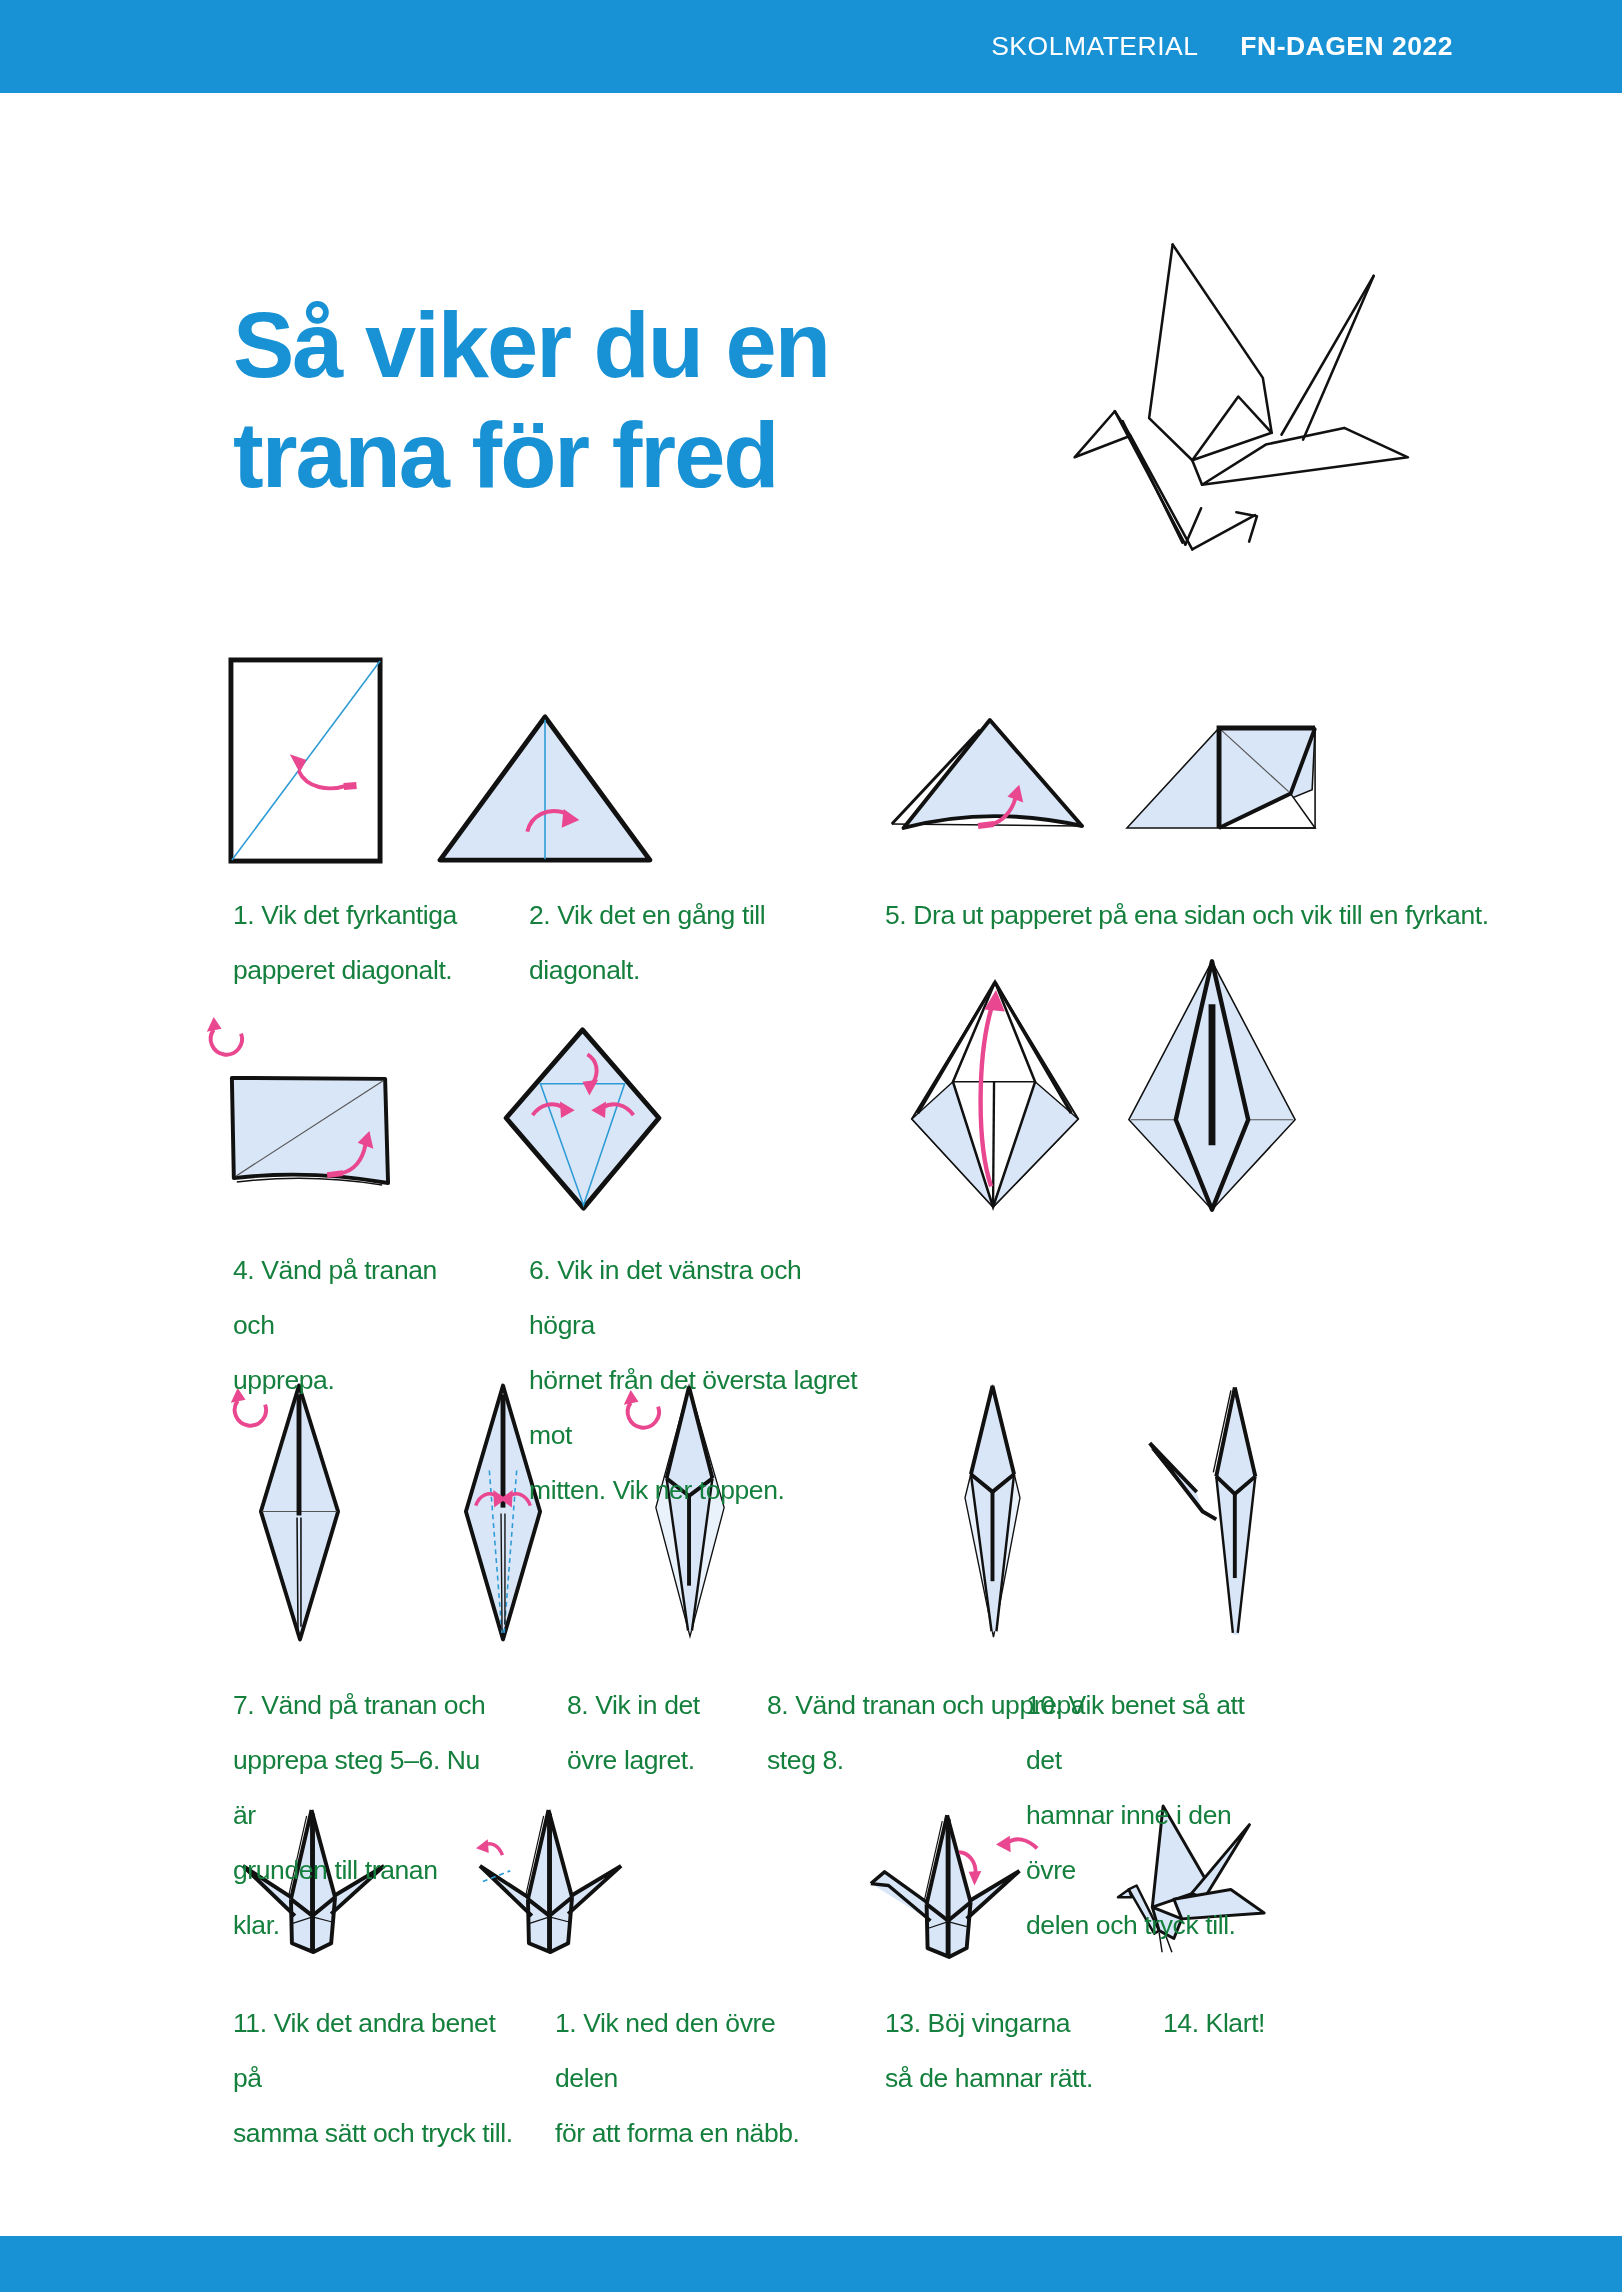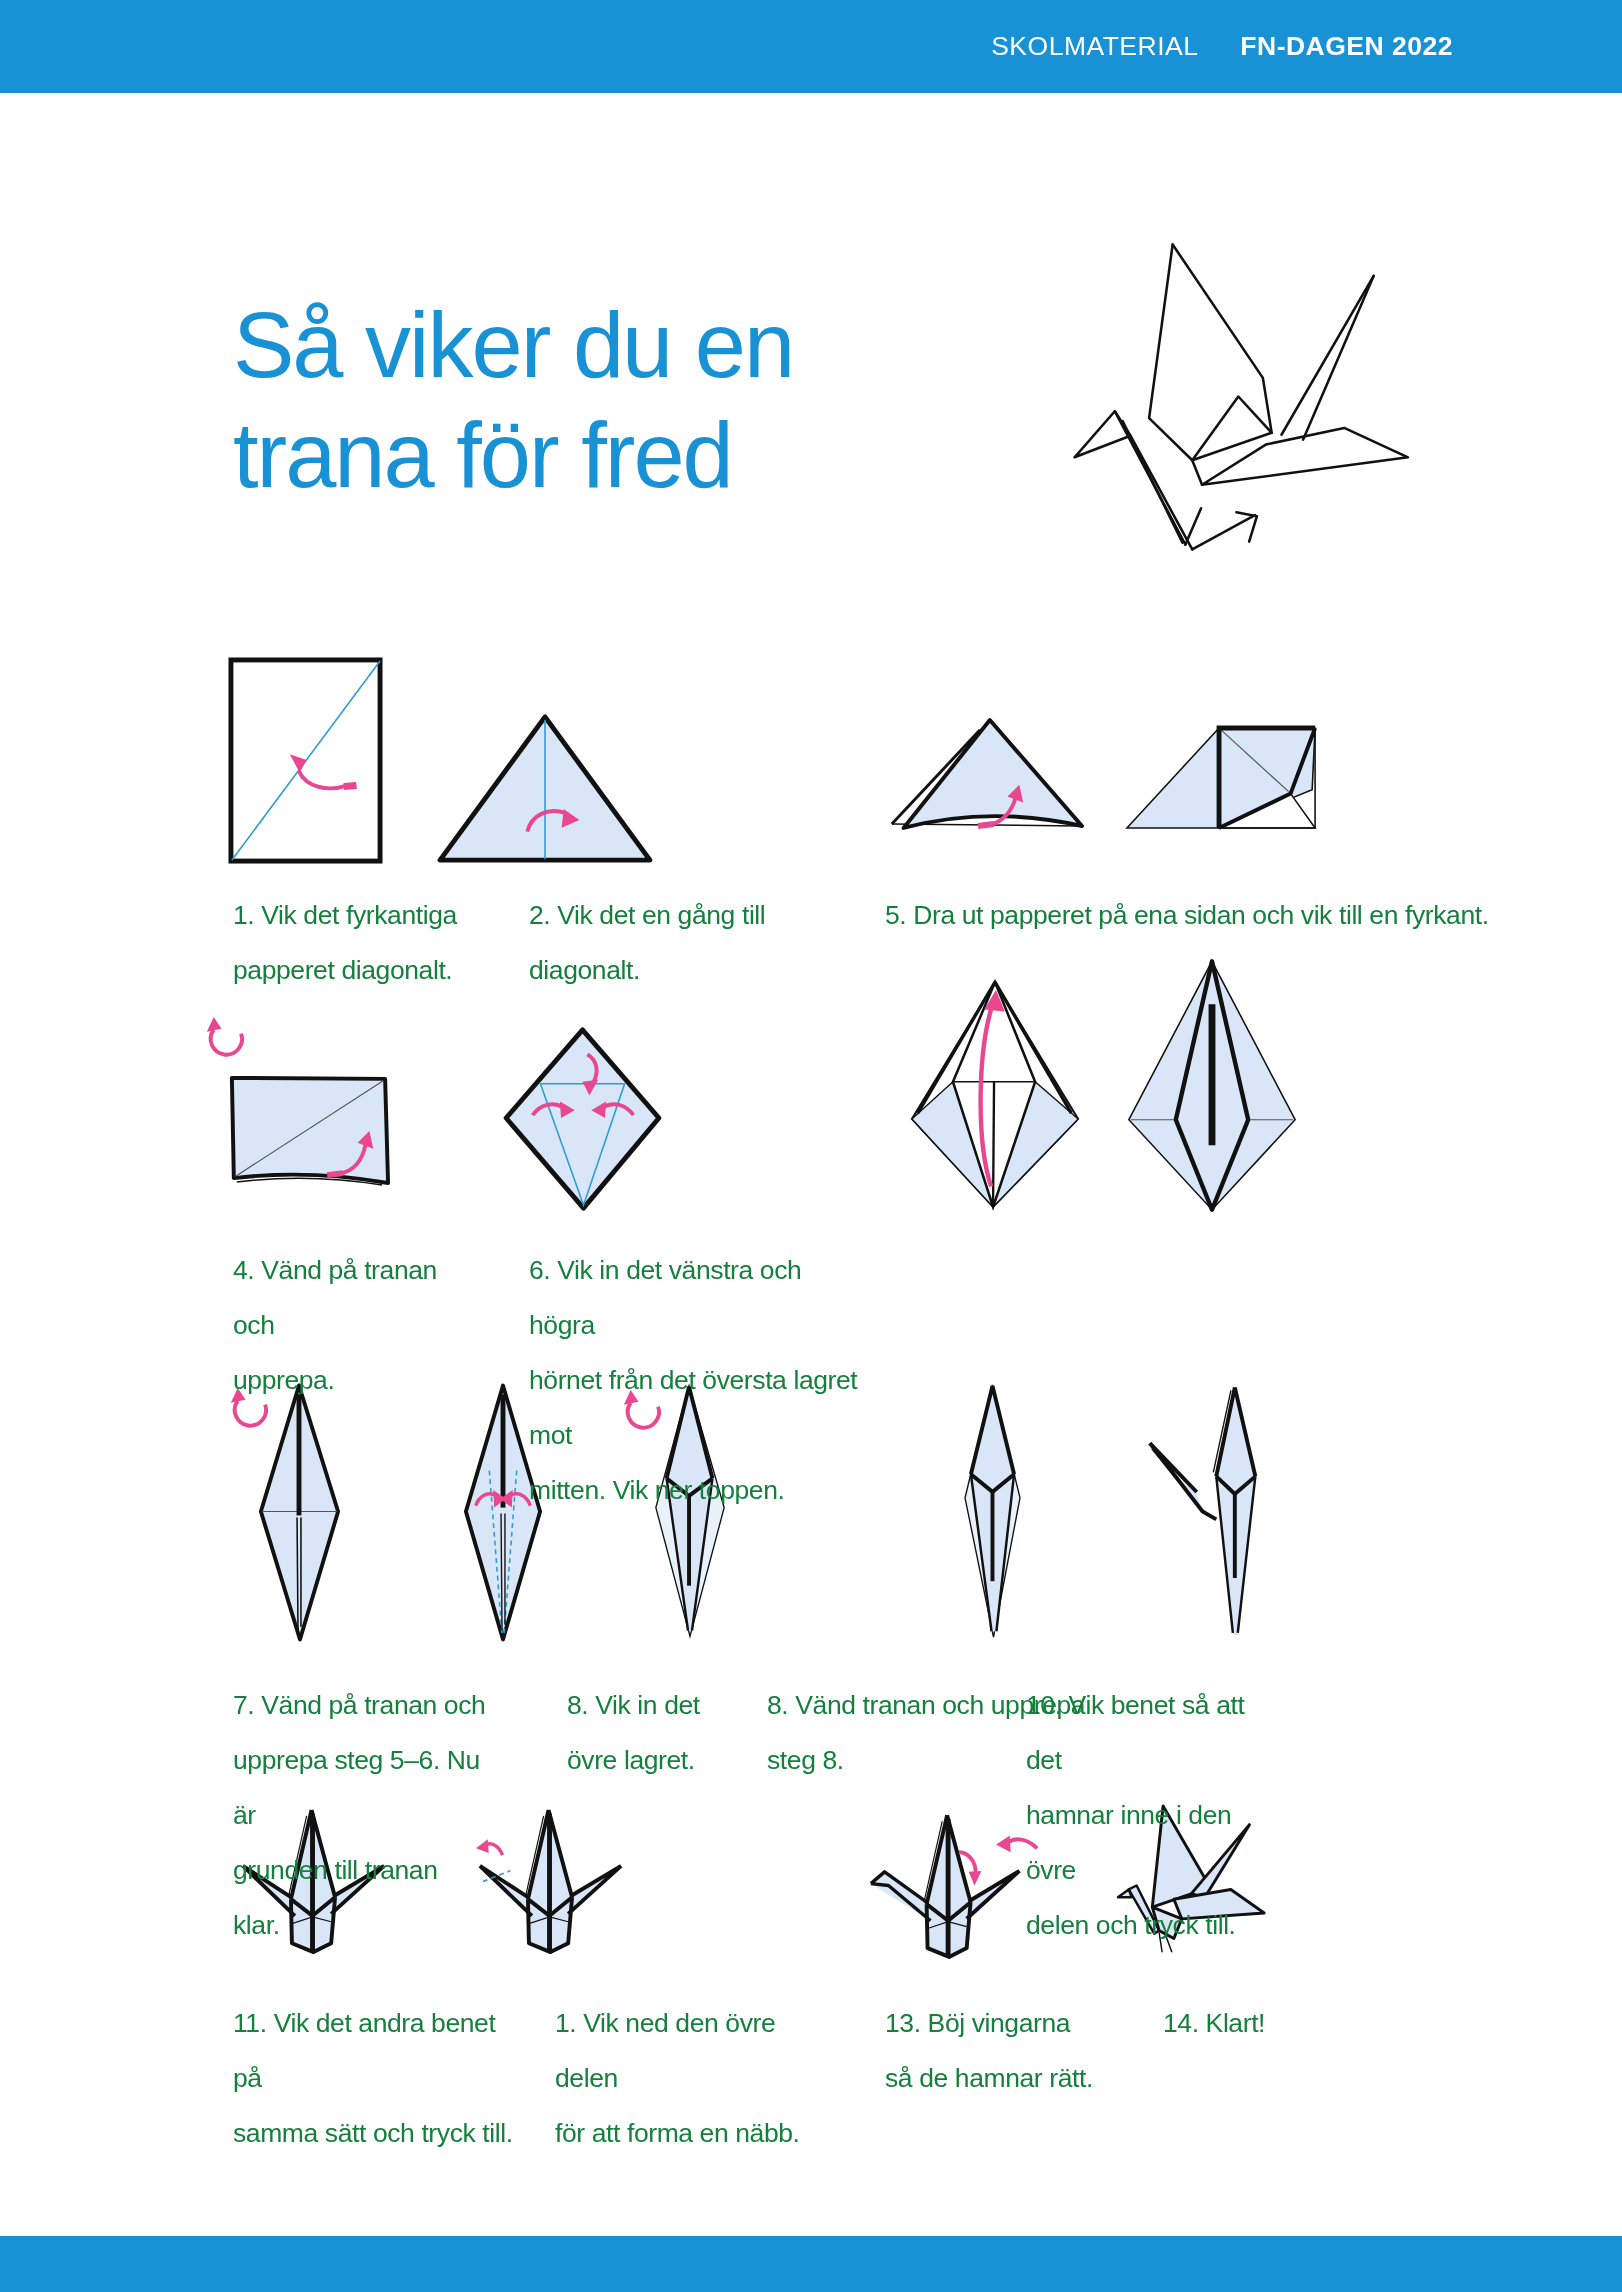--- a/index.html
+++ b/index.html
@@ -3,21 +3,21 @@
 <meta charset="utf-8">
 <style>
   html,body{margin:0;padding:0;background:#fff;}
   .page{position:relative;width:1622px;height:2293px;background:#fff;overflow:hidden;
         font-family:"Liberation Sans",sans-serif;color:#111;}
   .topbar{position:absolute;left:0;top:0;width:1622px;height:93px;background:#1892d4;
           display:flex;align-items:center;justify-content:flex-end;padding-right:169px;box-sizing:border-box;}
   .topbar .t{color:#fff;font-size:26.5px;letter-spacing:0.5px;white-space:pre;}
   .topbar .t b{font-weight:bold;margin-left:35px;}
   .bottombar{position:absolute;left:0;bottom:0;width:1622px;height:57px;background:#1892d4;}
-  .title{position:absolute;left:233px;top:290px;font-size:92px;line-height:110px;font-weight:normal;
+  .title{position:absolute;left:233px;top:290px;font-size:92px;line-height:110px;font-weight:bold;
          color:#1892d4;letter-spacing:-2px;white-space:pre-line;}
   .caption{position:absolute;font-size:26.5px;line-height:55px;letter-spacing:-0.4px;color:#15803d;white-space:pre-line;}
   .cap1{left:233px;top:888px;width:245px}
   .cap2{left:529px;top:888px;width:353px}
   .cap3{left:885px;top:888px;width:608px}
   .cap4{left:233px;top:1243px;width:245px}
   .cap5{left:529px;top:1243px;width:343px}
   .cap6{left:885px;top:1243px;width:608px}
   .cap7{left:233px;top:1678px;width:255px}
   .cap8{left:567px;top:1678px;width:167px}

